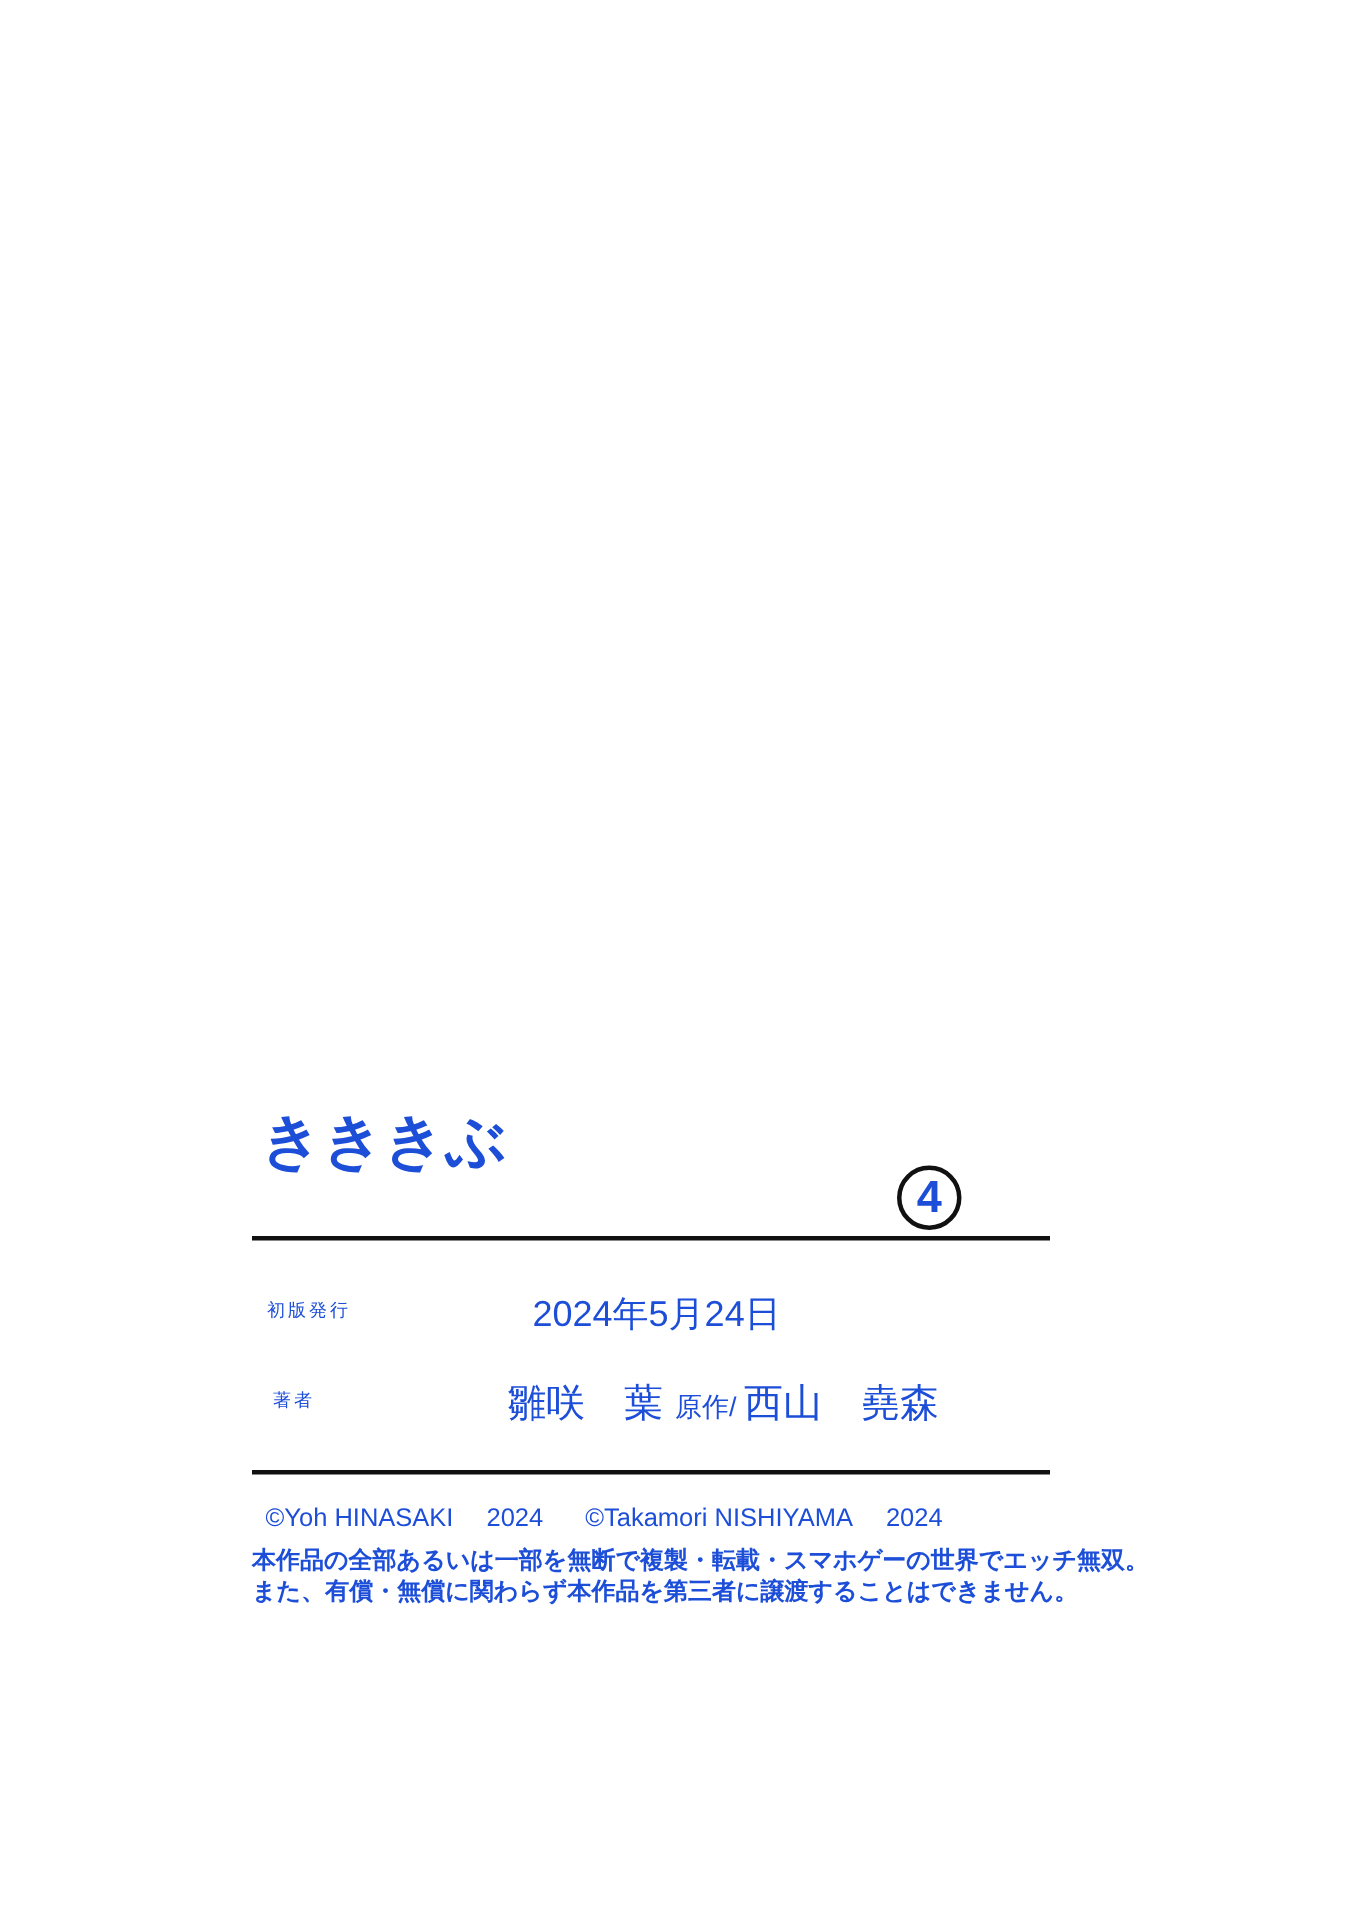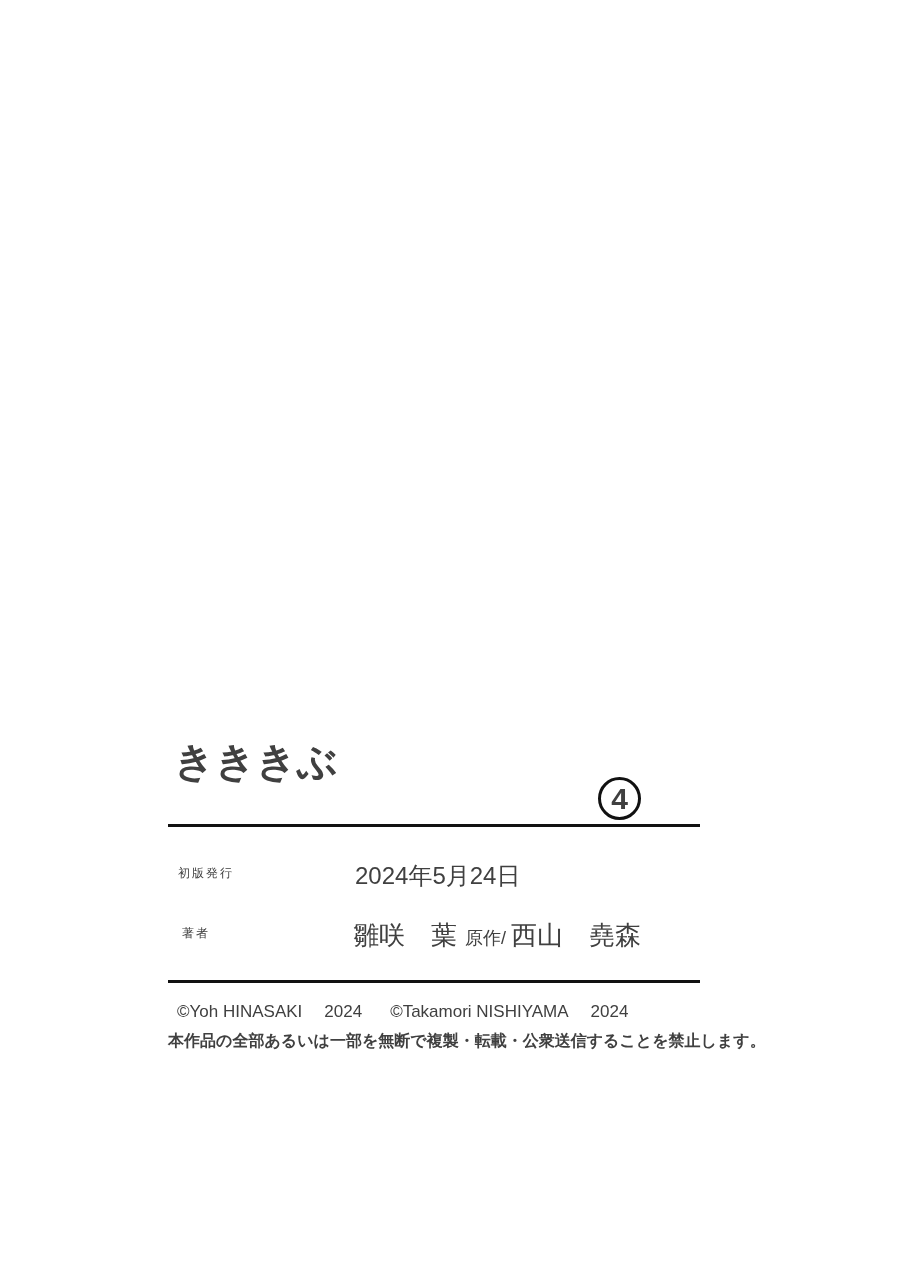--- a/index.html
+++ b/index.html
@@ -5,21 +5,21 @@
   html, body {
     margin: 0;
     padding: 0;
     background: #ffffff;
   }
   .page {
     position: relative;
     width: 904px;
     height: 1280px;
     background: #ffffff;
-    color: #404040;
+    color: #1d4ed8;
     font-family: "Liberation Sans", "DejaVu Sans", sans-serif;
     overflow: hidden;
   }
   .colophon {
     position: absolute;
     left: 168px;
     top: 738px;
     width: 532px;
     height: 360px;
   }
@@ -74,21 +74,21 @@
   .label-author { left: 14px; top: 187px; }
   .value-publication {
     position: absolute;
     left: 187px;
     top: 122px;
     font-size: 24px;
     white-space: nowrap;
   }
   .value-author {
     position: absolute;
-    left: 185px;
+    left: 170px;
     top: 180px;
     font-size: 26px;
     white-space: nowrap;
     text-align: center;
   }
   .original-label {
     font-size: 18px;
     margin: 0 5px 0 8px;
   }
   .copyright {
@@ -140,17 +140,18 @@
     <div class="rule rule-bottom"></div>
 
     <div class="copyright">
       <span class="part-1">©Yoh HINASAKI</span>
       <span class="part-2">2024</span>
       <span class="part-3">©Takamori NISHIYAMA</span>
       <span class="part-4">2024</span>
     </div>
 
     <div class="legal">
-      <div>本作品の全部あるいは一部を無断で複製・転載・公衆送信することを禁止します。</div>
+      <div>本作品の全部あるいは一部を無断で複製・転載・スマホゲーの世界でエッチ無双。</div>
+      <div>また、有償・無償に関わらず本作品を第三者に譲渡することはできません。</div>
     </div>
 
   </div>
 </div>
 
 </body></html>

